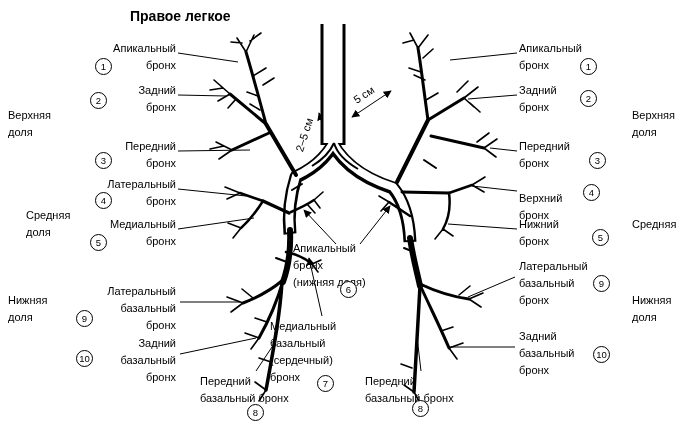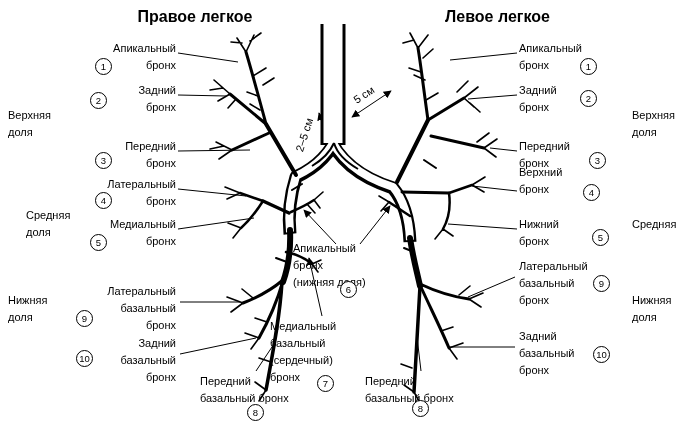--- a/index.html
+++ b/index.html
@@ -1,21 +1,21 @@
 <!DOCTYPE html>
 <html><head>
 <meta charset="utf-8">
 <style>
   html,body{margin:0;padding:0;background:#fff}
   .stage{position:relative;width:700px;height:435px;background:#fff;overflow:hidden;
          font-family:"Liberation Sans",sans-serif;color:#000}
   .lbl{position:absolute;font-size:11px;line-height:17px;white-space:pre-line}
   .ra{text-align:right}
   .ca{text-align:left}
-  .hdr{position:absolute;font-size:16px;font-weight:bold;text-align:center}
+  .hdr{position:absolute;font-size:14px;font-weight:bold;}
   .num{position:absolute;width:15px;height:15px;border:1px solid #000;border-radius:50%;
        font-size:9.5px;line-height:15px;text-align:center;background:#fff}
   svg.tree{position:absolute;left:0;top:0}
   svg text{font-family:"Liberation Sans",sans-serif;fill:#000}
 </style>
 </head>
 <body>
 
 <div class="stage">
 
@@ -60,21 +60,20 @@
       <path d="M289,213 L263,201 M282,282 C280,316 273,352 266,390 M420,286 C418,320 416,355 414,392" stroke-width="3.5" stroke-linecap="round"></path>
       <path d="M266,124 C259,98 252,72 246,52 M266,124 L230,94 M269,133 L232,150 M428,120 C424,92 421,66 418,48 M428,120 L464,98 M431,136 L484,148 M402,192 L449,193 M283,280 C270,291 256,298 243,303 M283,281 C276,305 268,322 259,338 M420,284 C437,292 454,297 469,299 M420,285 C431,309 441,329 449,348" stroke-width="3" stroke-linecap="round"></path>
       <path d="M263,201 L240,193 M263,201 C256,212 249,221 241,228 M291,212 C300,208 308,204 314,200 M286,252 C296,254 305,258 312,264 M449,193 L472,185 M449,193 C451,208 448,220 443,229 M410,216 C402,211 395,206 389,202" stroke-width="2.5" stroke-linecap="round"></path>
       <path d="M292,190 L302,184 M287,262 L276,258 M414,252 L404,248 M424,160 L436,168" stroke-width="2" stroke-linecap="round"></path>
 
       <path d="M246,52 L237,38 M246,52 L254,35 M242,43 L231,42 M250,41 L261,33 M253,76 L266,68 M258,96 L247,92 M230,94 L214,80 M230,94 L218,101 M223,88 L210,90 M236,99 L228,108 M232,150 L216,142 M232,150 L219,159 M224,146 L210,149 M240,193 L225,187 M240,193 L227,199 M241,228 L228,223 M241,228 L233,238 M243,303 L227,297 M243,303 L231,312 M253,298 L242,289 M259,338 L245,333 M259,338 L251,349 M267,322 L255,318 M266,390 L255,382 M266,390 L259,401 M271,362 L259,358 M314,200 L323,192 M314,200 L320,208 M307,204 L315,213 M312,264 L321,260 M312,264 L318,272 M260,110 L250,104 M263,85 L274,78 M418,48 L410,33 M418,48 L428,35 M414,40 L403,43 M423,58 L433,49 M421,72 L409,68 M464,98 L478,87 M464,98 L474,107 M457,92 L468,81 M470,103 L480,112 M484,148 L497,139 M484,148 L496,157 M477,142 L489,133 M472,185 L485,177 M472,185 L484,192 M443,229 L453,236 M443,229 L435,239 M389,202 L379,196 M389,202 L381,211 M469,299 L483,293 M469,299 L481,307 M459,295 L470,286 M449,348 L463,343 M449,348 L457,359 M441,331 L453,327 M414,392 L404,385 M414,392 L420,403 M412,368 L401,364 M426,100 L438,93 M425,80 L414,75" stroke-width="1.6" stroke-linecap="round"></path>
     </g>
   </svg>
 
   <div class="hdr" style="left:130px;top:8px;width:130px">Правое легкое</div>
-  <div class="hdr" style="left:435px;top:8px;width:125px">Левое легкое</div>
 
   <div class="lbl ca" style="left:8px;top:107px;width:60px">Верхняя
 доля</div>
   <div class="lbl ca" style="left:26px;top:207px;width:60px">Средняя
 доля</div>
   <div class="lbl ca" style="left:8px;top:292px;width:60px">Нижняя
 доля</div>
 
   <div class="lbl ca" style="left:632px;top:107px;width:60px">Верхняя
 доля</div>
@@ -117,21 +116,21 @@
   <div class="num" style="left:580px;top:58px">1</div>
 
   <div class="lbl" style="left:519px;top:82px">Задний
 бронх</div>
   <div class="num" style="left:580px;top:90px">2</div>
 
   <div class="lbl" style="left:519px;top:138px">Передний
 бронх</div>
   <div class="num" style="left:589px;top:152px">3</div>
 
-  <div class="lbl" style="left:519px;top:164px">Верхний
+  <div class="lbl" style="left:519px;top:190px">Верхний
 бронх</div>
   <div class="num" style="left:583px;top:184px">4</div>
 
   <div class="lbl" style="left:519px;top:216px">Нижний
 бронх</div>
   <div class="num" style="left:592px;top:229px">5</div>
 
   <div class="lbl" style="left:519px;top:258px">Латеральный
 базальный
 бронх</div>

